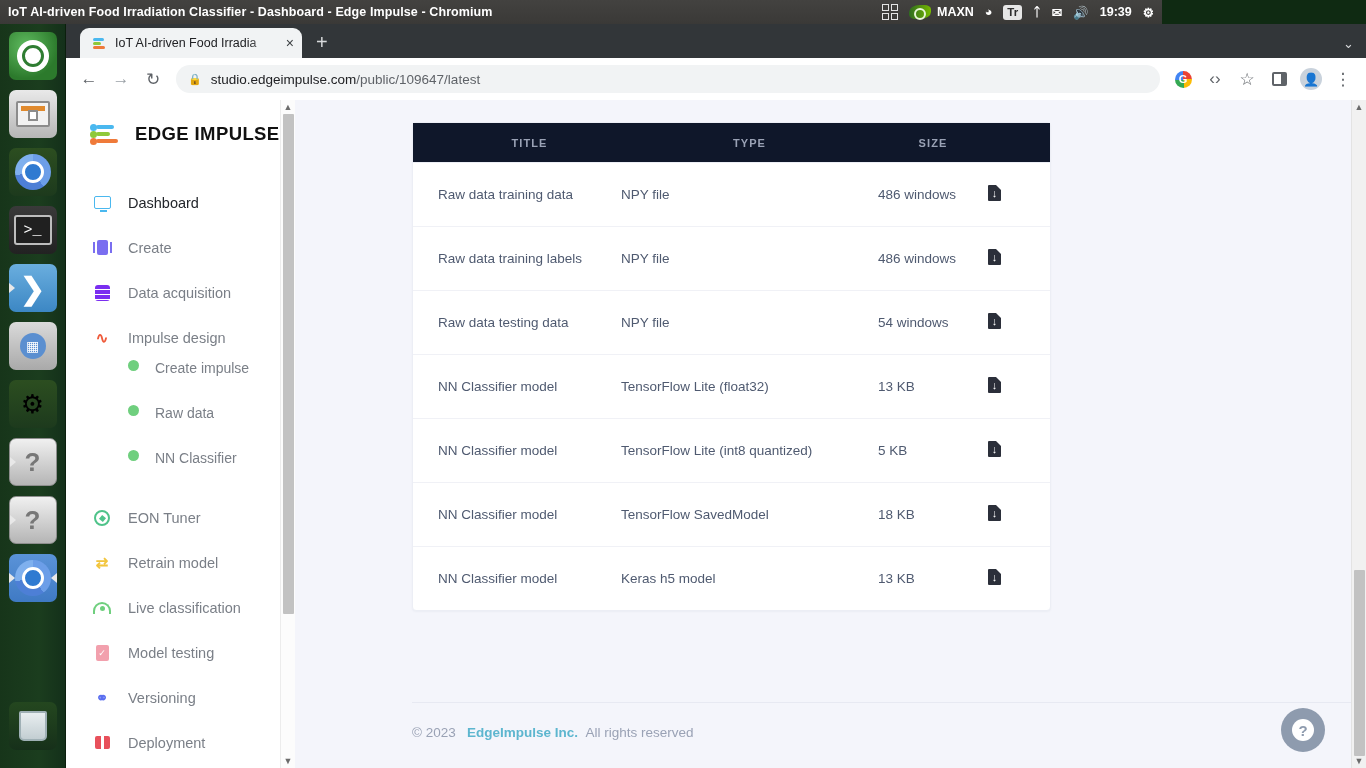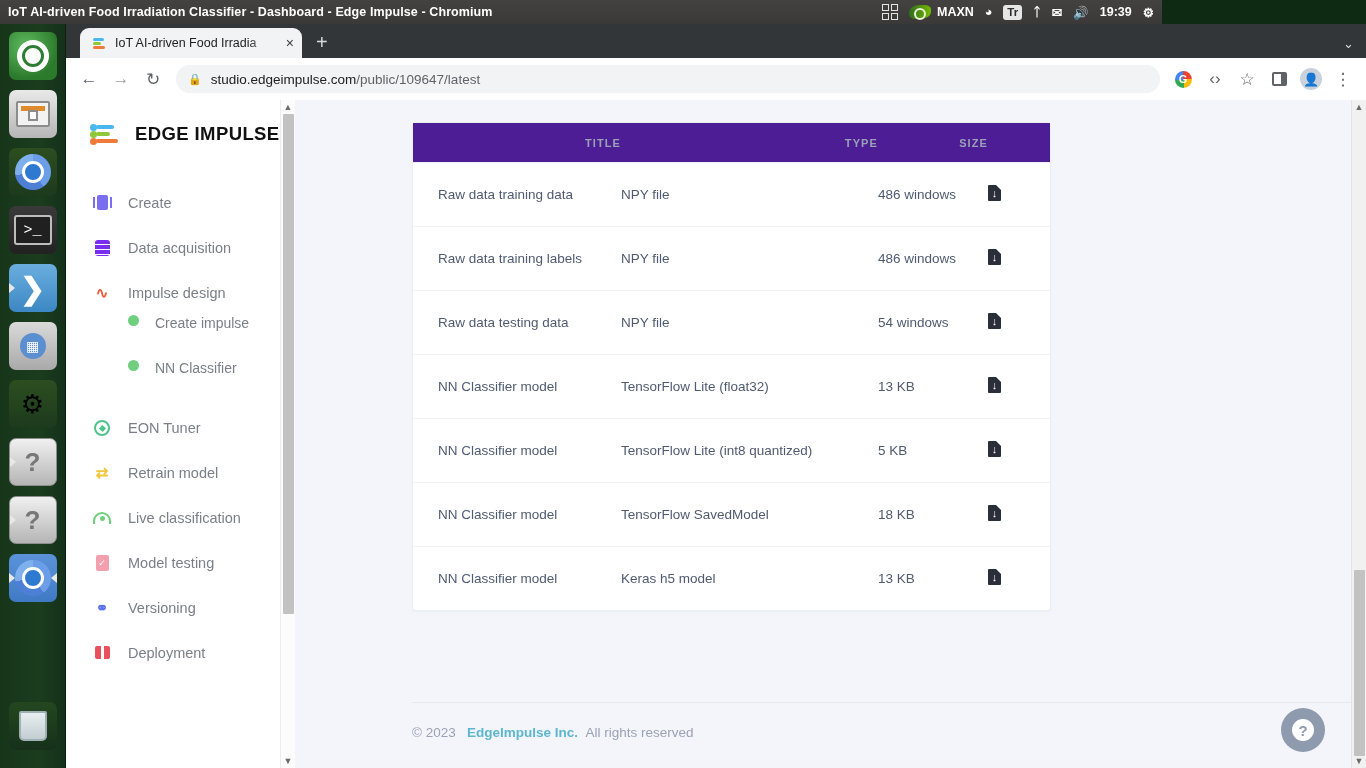--- a/index.html
+++ b/index.html
@@ -176,21 +176,21 @@
                   align-items:center; justify-content:center; color:#6b6b6b; font-size: 9px; }
   #sb-scrollbar .arr.up { top: 0; } #sb-scrollbar .arr.down { bottom: 0; }
   #sb-thumb { position: absolute; left: 2px; width: 11px; top: 14px; height: 500px;
               background: #c2c2c2; border-radius: 1px; }
 
   
   #content { position: absolute; left: 229px; right: 15px; top: 0; bottom: 0; background: #f4f5fb; }
   .card { position: absolute; left: 117px; top: 22px; width: 639px; background: #fff;
           border: 1px solid #eceef5; border-radius: 4px; box-shadow: 0 1px 2px rgba(30,40,80,.04); }
   table { width: 100%; border-collapse: collapse; }
-  thead th { background: #4c1d95; text-align: right; font-size: 11px; letter-spacing: 1.1px;
+  thead th { background: #0f172a; text-align: center; font-size: 11px; letter-spacing: 1.1px;
              color: #9aa2b5; font-weight: 600; padding: 14px 0 13px 25px; border-bottom: 1px solid #eceef5; }
   thead th.c2 { padding-left: 0; } thead th.c3 { padding-left: 0; }
   tbody td { font-size: 13.5px; color: #4f5a70; padding: 22px 0 22px 25px; border-bottom: 1px solid #f0f1f6; }
   tbody tr:last-child td { border-bottom: none; }
   tbody td.c2, tbody td.c3, tbody td.c4 { padding-left: 0; }
   .col-title { width: 208px; } .col-type { width: 257px; } .col-size { width: 110px; }
   .dl-icon { display: inline-block; width: 13px; height: 16px; background: #2b2f3a;
              border-radius: 1px; position: relative; }
   .dl-icon:before { content:""; position:absolute; right:0; top:0; border-top: 5px solid #fff;
              border-left: 5px solid transparent; }
@@ -335,39 +335,49 @@
               <i style="left:6px;top:3px;width:18px;background:#4ab8ef"></i>
               <i class="dot" style="left:0;top:1.5px;background:#4ab8ef"></i>
               <i style="left:6px;top:10px;width:14px;background:#8fc93a"></i>
               <i class="dot" style="left:0;top:8.5px;background:#8fc93a"></i>
               <i style="left:6px;top:17px;width:22px;background:#ef7a3a"></i>
               <i class="dot" style="left:0;top:15.5px;background:#ef7a3a"></i>
             </span>
             <span class="brand-text">EDGE IMPULSE</span>
           </div>
 
+          <div class="nav-item active">
+            <span class="nav-icon">
+                <span class="monitor-ic"></span>
+              </span>
+            <span>Dashboard</span>
+          </div>
           <div class="nav-item">
             <span class="nav-icon">
                 <span class="chip-ic"></span>
               </span>
             <span>Create</span>
           </div>
           <div class="nav-item">
             <span class="nav-icon">
                 <span class="db-ic"></span>
               </span>
             <span>Data acquisition</span>
           </div>
           <div class="nav-item">
             <span class="nav-icon wave-ic">∿</span>
             <span>Impulse design</span>
           </div>
           <div class="sub-item">
             <span class="dot-green"></span>
             <span>Create impulse</span>
+          </div>
+          <div class="sub-item">
+            <span class="dot-green"></span>
+            <span>Raw data</span>
           </div>
           <div class="sub-item">
             <span class="dot-green"></span>
             <span>NN Classifier</span>
           </div>
           <div class="nav-item">
             <span class="nav-icon">
                 <span class="compass-ic"></span>
               </span>
             <span>EON Tuner</span>

